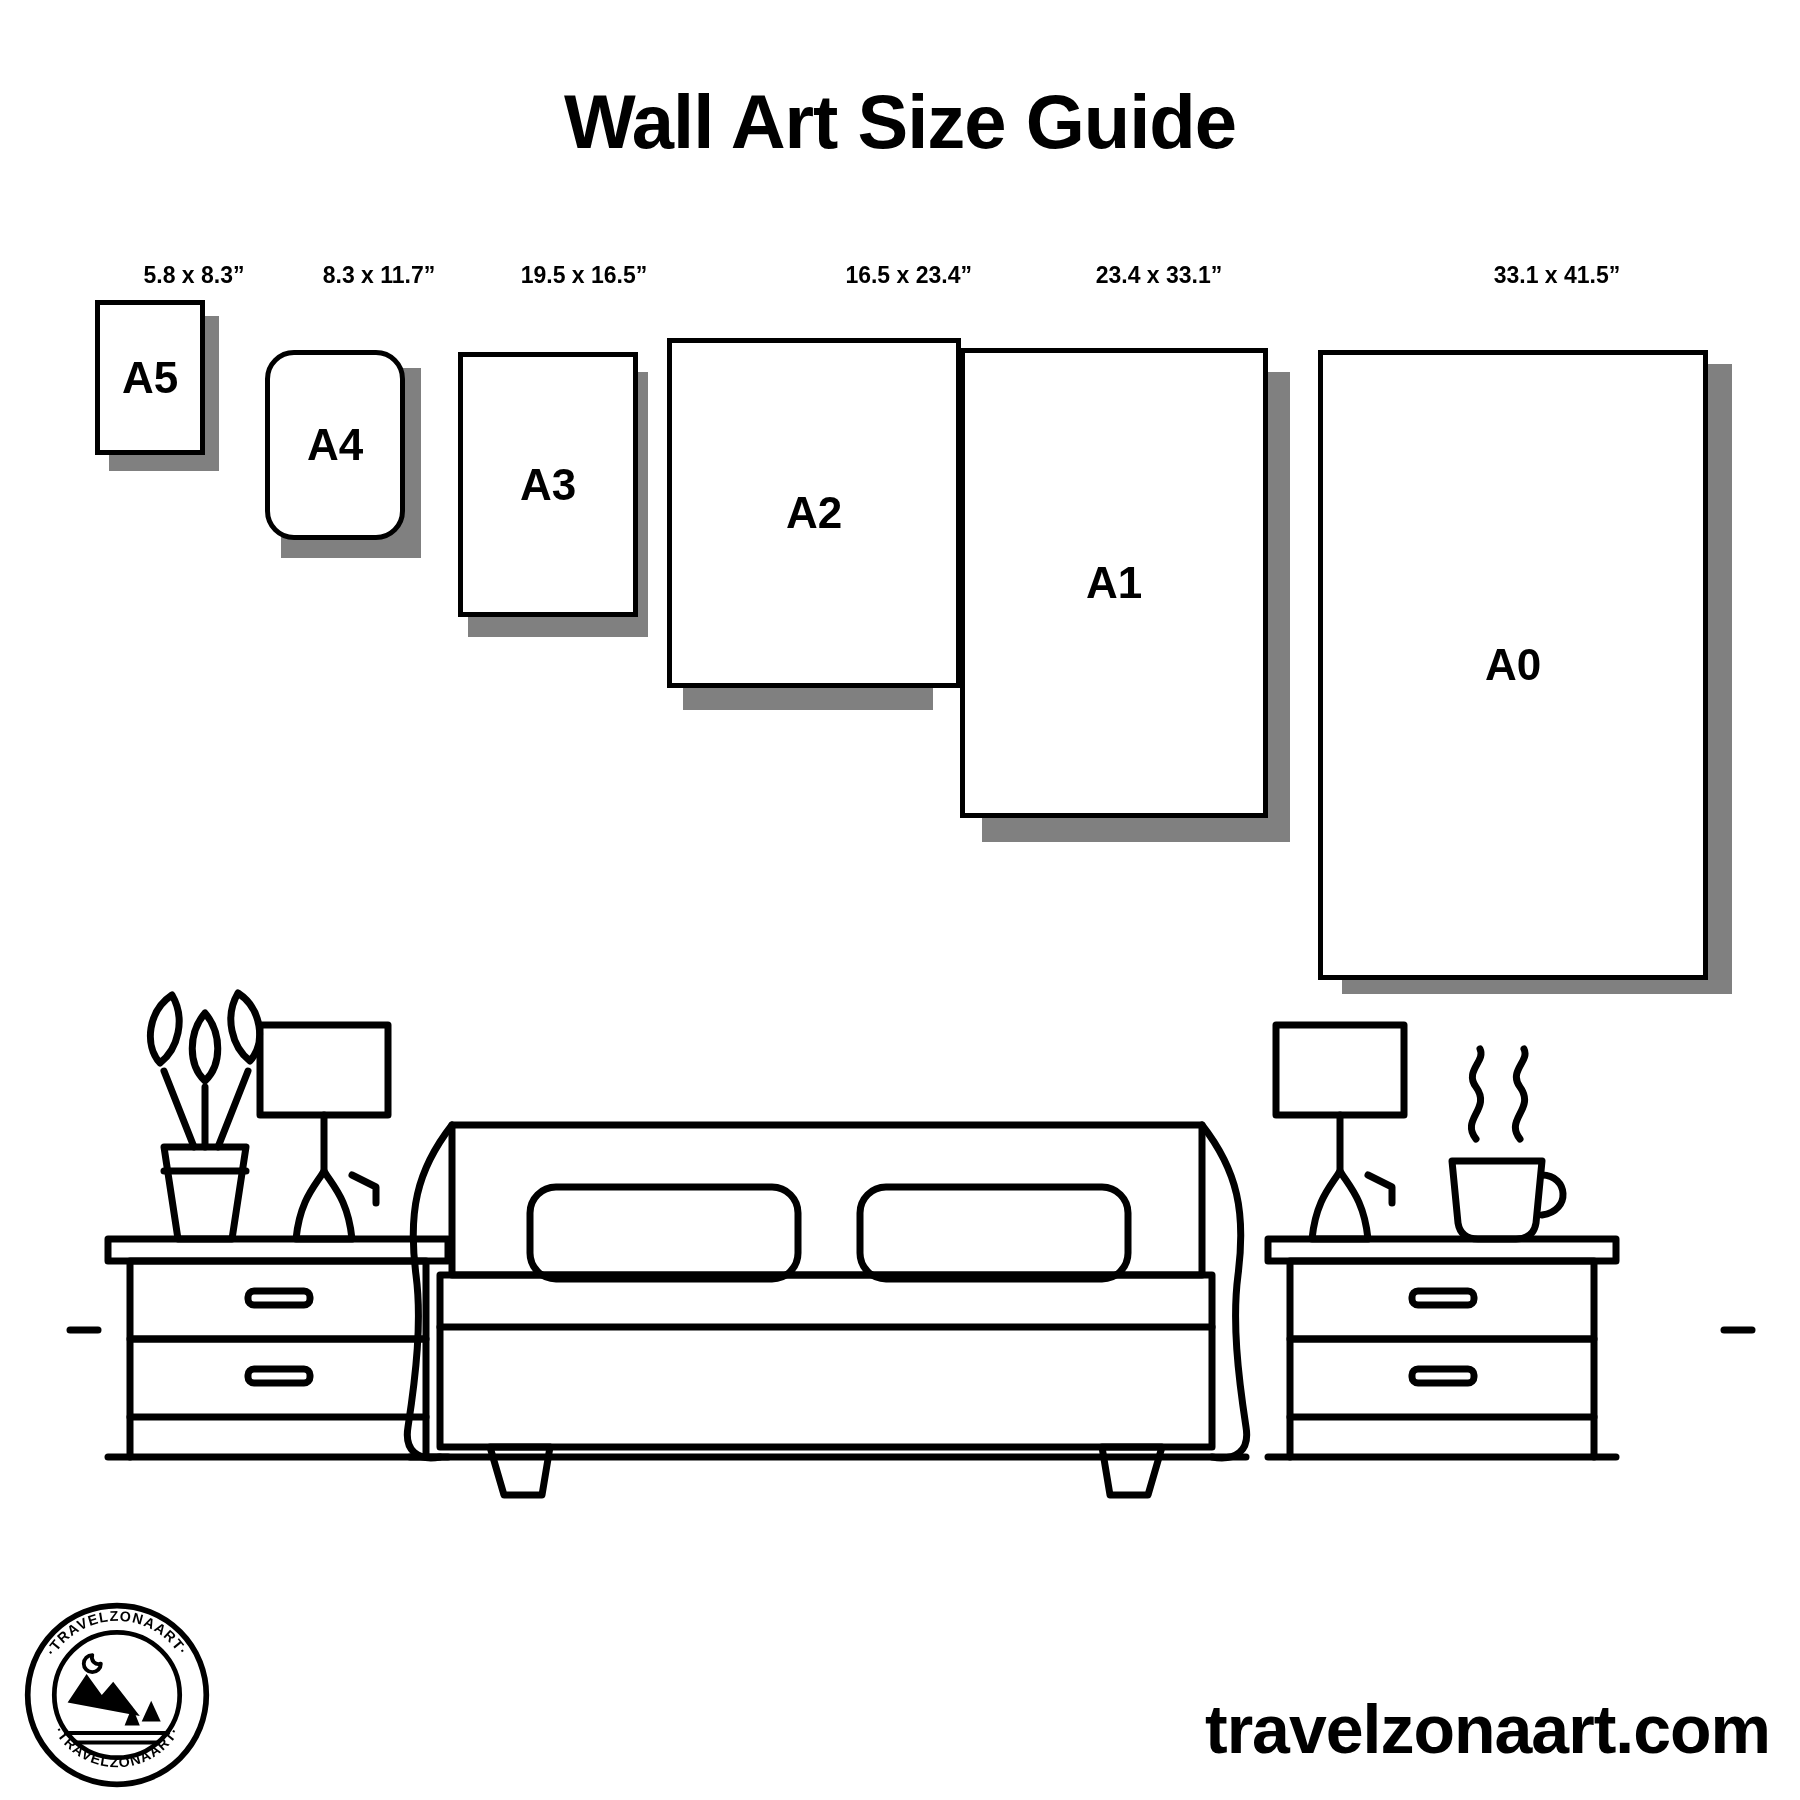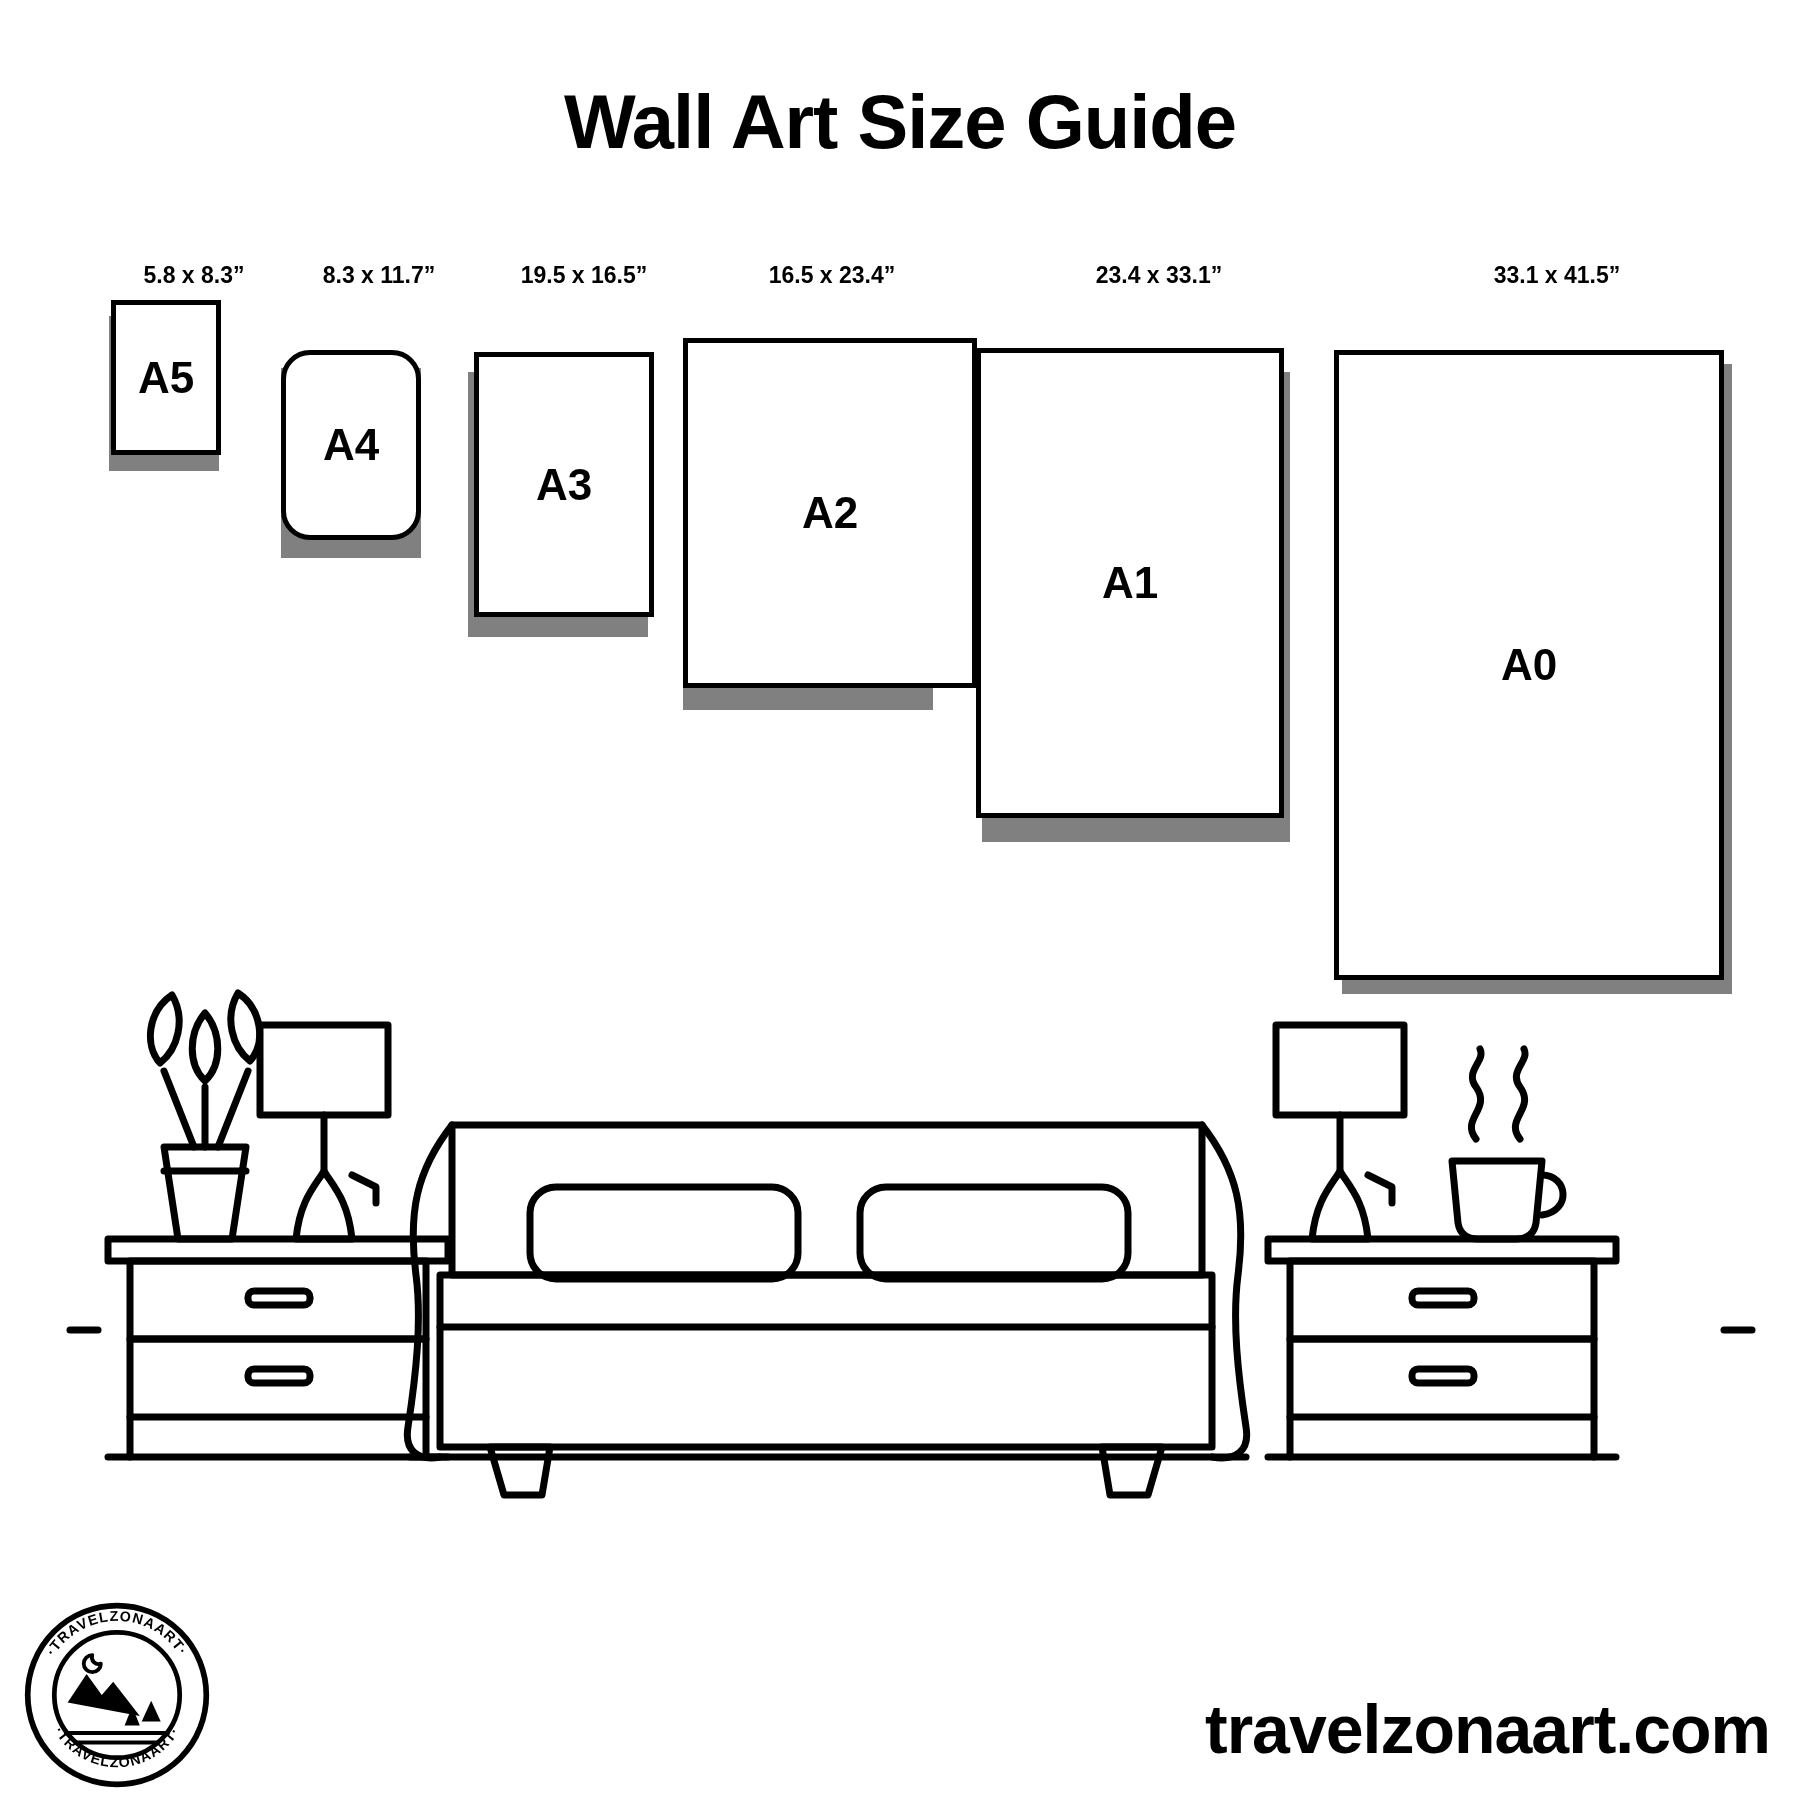--- a/index.html
+++ b/index.html
@@ -55,21 +55,20 @@
     background: #808080;
   }
   .frame-box {
     position: absolute;
     background: #ffffff;
     border: 5px solid #000000;
     box-sizing: border-box;
     display: flex;
     align-items: center;
     justify-content: center;
-    margin-left: 16px;
   }
   .frame-name {
     font-size: 44px;
     font-weight: bold;
     color: #000;
   }
 
   
   #room {
     position: absolute;
@@ -125,21 +124,21 @@
 
   <div class="frame-wrap" style="left:450px; top:352px; width:180px;">
     <div class="frame-label" style="top:-90px; left:-15px; width:210px;">19.5 x 16.5”</div>
     <div class="frame-shadow" style="left:18px; top:20px; width:180px; height:265px;"></div>
     <div class="frame-box" style="left:8px; top:0; width:180px; height:265px;">
       <span class="frame-name">A3</span>
     </div>
   </div>
 
   <div class="frame-wrap" style="left:663px; top:338px; width:250px;">
-    <div class="frame-label" style="top:-76px; left:-15px; width:280px;">16.5 x 23.4”</div>
+    <div class="frame-label" style="top:-76px; left:-15px; width:280px;text-align:right;">16.5 x 23.4”</div>
     <div class="frame-shadow" style="left:20px; top:22px; width:250px; height:350px;"></div>
     <div class="frame-box" style="left:4px; top:0; width:294px; height:350px;">
       <span class="frame-name">A2</span>
     </div>
   </div>
 
   <div class="frame-wrap" style="left:960px; top:348px; width:308px;">
     <div class="frame-label" style="top:-86px; left:-15px; width:340px;">23.4 x 33.1”</div>
     <div class="frame-shadow" style="left:22px; top:24px; width:308px; height:470px;"></div>
     <div class="frame-box" style="left:0; top:0; width:308px; height:470px;">

